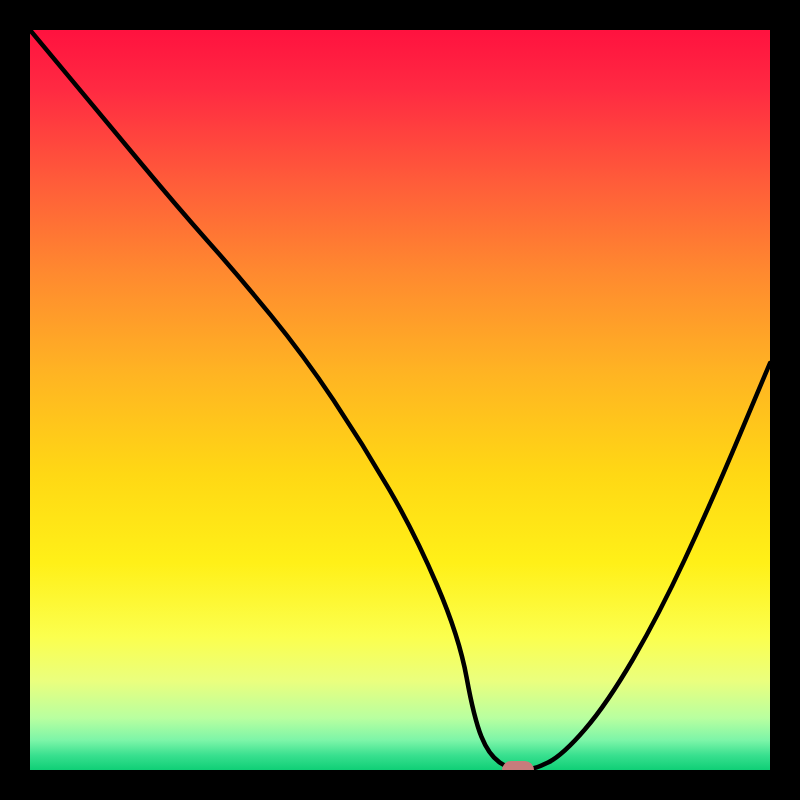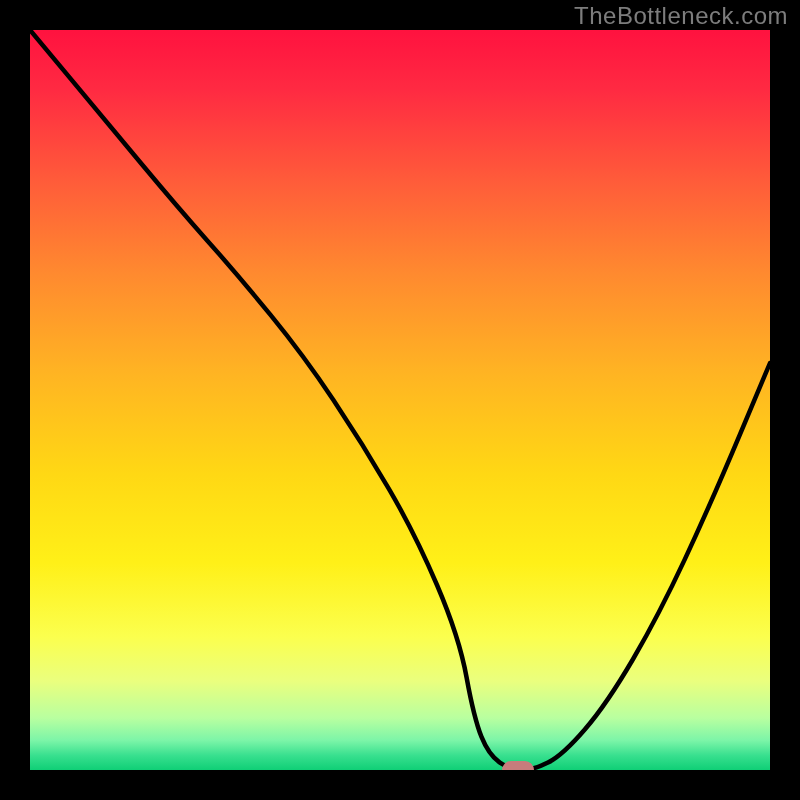--- a/index.html
+++ b/index.html
@@ -66,21 +66,20 @@
     border-radius: 9px;
     background: #c77c7c;
     transform: translate(-50%, -50%);
   }
 </style>
 </head>
 <body>
 
 <div class="frame">
 
-  <div class="watermark">TheBottleneck.com</div>
 
   <div class="plot">
     <div class="gradient"></div>
 
     <svg class="curve" viewBox="0 0 740 740" preserveAspectRatio="none">
       <path fill="none" stroke="#000" stroke-width="4.5" stroke-linejoin="round" stroke-linecap="round" d="M 0.0 0.0 Q 0.0 0.0 37.0 44.4 Q 74.0 88.8 111.0 133.2 Q 148.0 177.6 177.6 210.9 Q 207.2 244.2 240.5 284.9 Q 273.8 325.6 303.4 370.0 Q 333.0 414.4 358.9 458.8 Q 384.8 503.2 407.0 555.0 Q 429.2 606.8 436.6 647.5 Q 444.0 688.2 451.4 706.7 Q 458.8 725.2 469.9 732.6 Q 481.0 740.0 492.1 740.0 Q 503.2 740.0 518.0 732.6 Q 532.8 725.2 555.0 699.3 Q 577.2 673.4 603.1 629.0 Q 629.0 584.6 654.9 529.1 Q 680.8 473.6 710.4 403.3 T 740.0 333.0"></path>
     </svg>
 
     <div class="marker" style="left: 488.4px; top: 740px;"></div>
   </div>

